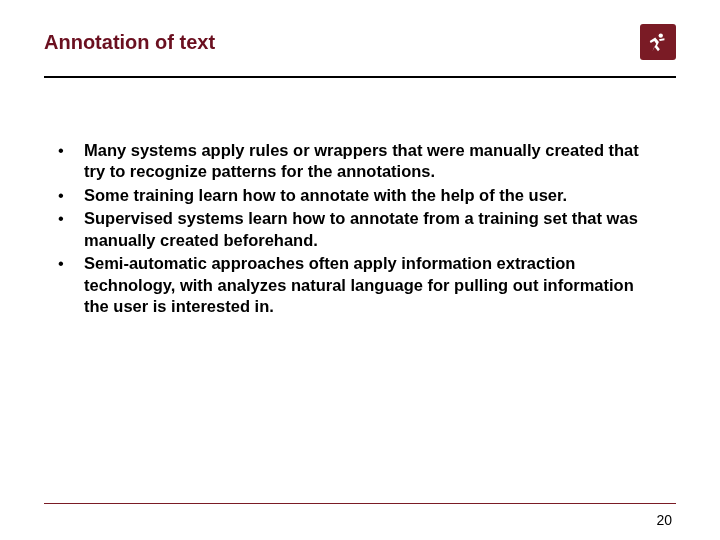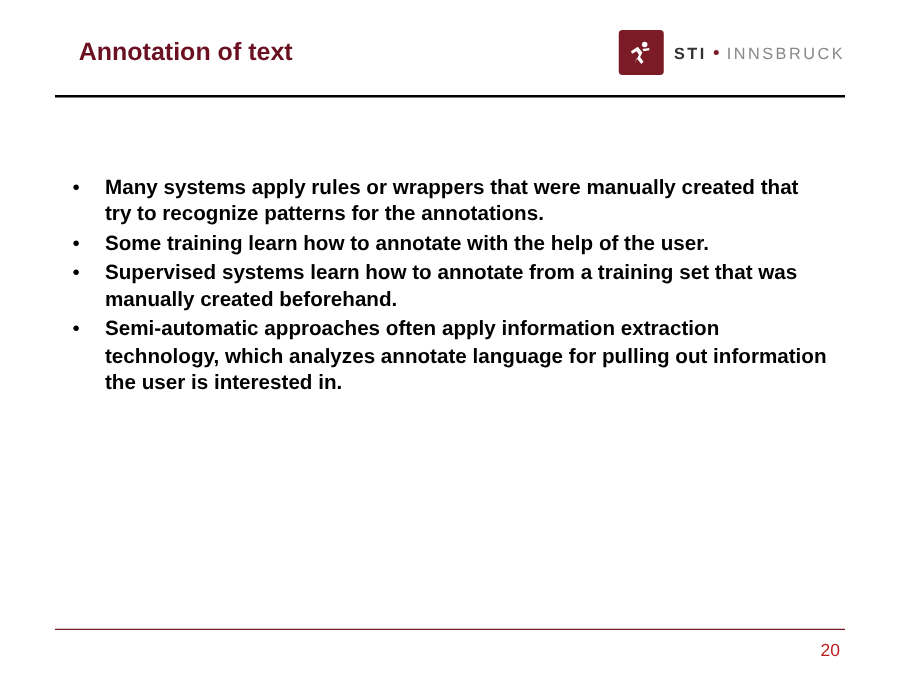--- a/index.html
+++ b/index.html
@@ -1,54 +1,49 @@
 <!DOCTYPE html>
 <html><head>
 <meta charset="utf-8">
 <style>
   * { margin: 0; padding: 0; box-sizing: border-box; }
   html, body { width: 720px; height: 540px; background: #fff; font-family: Arial, Helvetica, sans-serif; color: #000; }
   .slide { position: relative; width: 720px; height: 540px; }
-  .header { position: absolute; top: 24px; left: 44px; right: 44px; display: flex; justify-content: space-between; align-items: center; margin-left: 19px; }
+  .header { position: absolute; top: 24px; left: 44px; right: 44px; display: flex; justify-content: space-between; align-items: center; }
   .title { font-size: 20px; font-weight: bold; color: #6b1020; }
   .logo { display: flex; align-items: center; gap: 8px; }
   .logo-box { width: 36px; height: 36px; background: #7a1b25; border-radius: 3px; display: flex; align-items: center; justify-content: center; }
   .logo-box svg { width: 22px; height: 22px; fill: #fff; }
   .logo-text { display: flex; align-items: center; gap: 6px; letter-spacing: 2px; font-size: 13px; }
   .logo-sti { font-weight: bold; color: #333; }
   .logo-sep { width: 4px; height: 4px; background: #7a1b25; border-radius: 50%; }
   .logo-city { color: #888; font-weight: 300; letter-spacing: 2px; }
   .hr-top { position: absolute; top: 76px; left: 44px; right: 44px; height: 2px; background: #000; }
   .content { position: absolute; top: 140px; left: 58px; right: 58px; }
   .bullet-list { list-style: none; }
   .bullet-item { display: flex; margin-bottom: 2px; font-size: 16.5px; line-height: 1.3; }
   .bullet-mark { width: 26px; flex: 0 0 26px; }
   .bullet-text { flex: 1; font-weight: bold; }
   .hr-bottom { position: absolute; bottom: 36px; left: 44px; right: 44px; height: 1px; background: #7a1b25; }
-  .pagenum { position: absolute; bottom: 12px; right: 48px; font-size: 14px; color: #b91c1c; }
+  .pagenum { position: absolute; bottom: 12px; right: 48px; font-size: 14px; color: #000000; }
 </style>
 </head>
 <body>
 
 <div class="slide">
 
   <div class="header">
     <div class="title">Annotation of text</div>
     <div class="logo">
       <div class="logo-box">
         <svg viewBox="0 0 24 24">
           <circle cx="15" cy="5" r="2.4"></circle>
           <path d="M6 22 L10 14 L8 11 L4 13 L3 11 L9 7 L13 12 L11 16 L14 20 L12 22 L8 17 Z"></path>
           <path d="M13 9 L19 8 L19 10 L14 11 Z"></path>
         </svg>
-      </div>
-      <div class="logo-text">
-        <span class="logo-sti">STI</span>
-        <span class="logo-sep"></span>
-        <span class="logo-city">INNSBRUCK</span>
       </div>
     </div>
   </div>
 
   <div class="hr-top"></div>
 
   <div class="content">
     <ul class="bullet-list">
       <li class="bullet-item">
         <span class="bullet-mark">•</span>
@@ -57,21 +52,21 @@
       <li class="bullet-item">
         <span class="bullet-mark">•</span>
         <span class="bullet-text">Some training learn how to annotate with the help of the user.</span>
       </li>
       <li class="bullet-item">
         <span class="bullet-mark">•</span>
         <span class="bullet-text">Supervised systems learn how to annotate from a training set that was manually created beforehand.</span>
       </li>
       <li class="bullet-item">
         <span class="bullet-mark">•</span>
-        <span class="bullet-text">Semi-automatic approaches often apply information extraction technology, which analyzes annotate language for pulling out information the user is interested in.</span>
+        <span class="bullet-text">Semi-automatic approaches often apply information extraction technology, with analyzes natural language for pulling out information the user is interested in.</span>
       </li>
     </ul>
   </div>
 
   <div class="hr-bottom"></div>
   <div class="pagenum">20</div>
 
 </div>
 
 </body></html>

